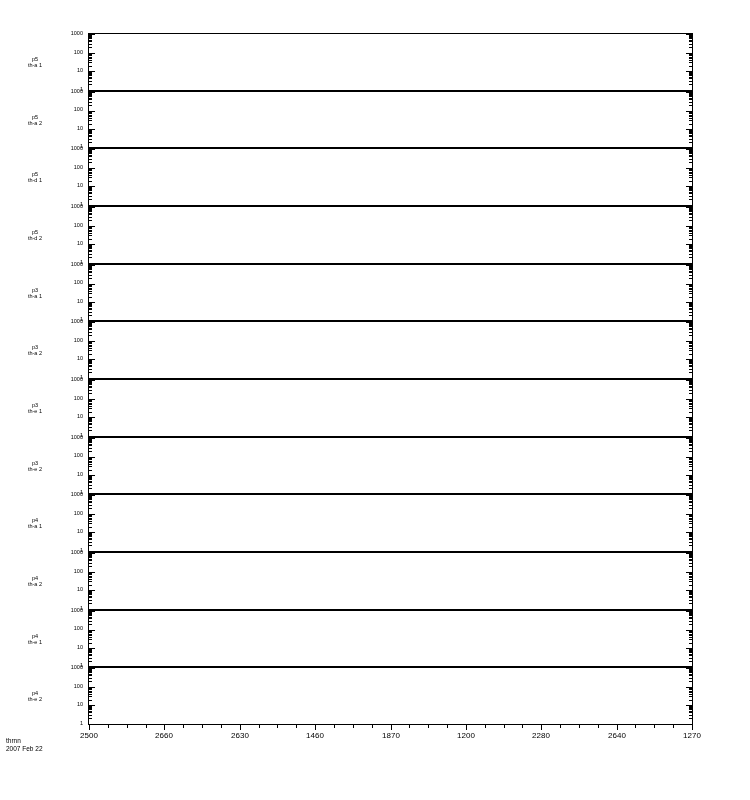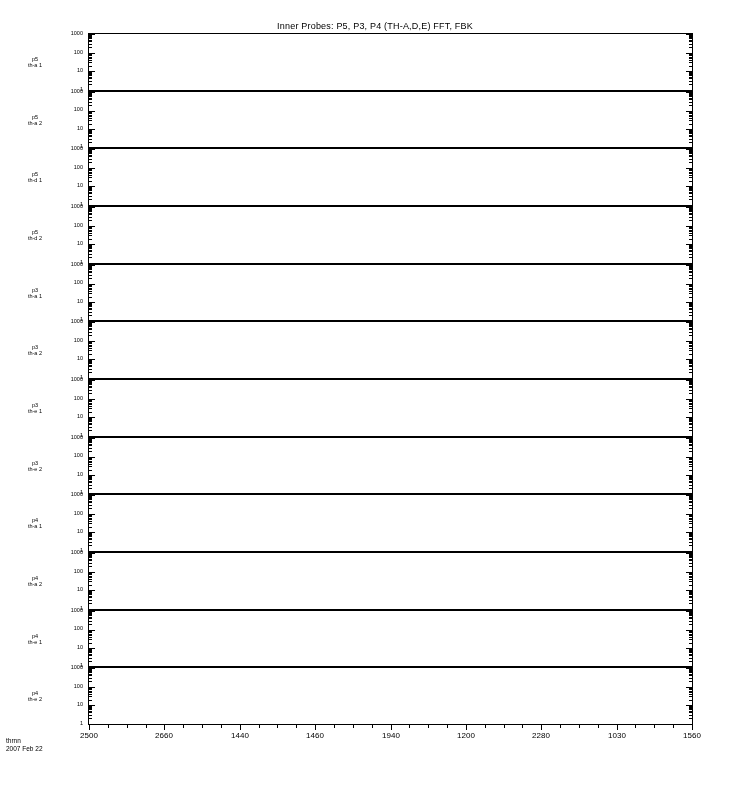--- a/index.html
+++ b/index.html
@@ -111,21 +111,20 @@
     font-size: 6.5px;
     line-height: 8px;
     white-space: nowrap;
   }
 </style>
 </head>
 <body>
 
 <div id="root">
 
-  <div class="title">Inner Probes: P5, P3, P4 (TH-A,D,E) FFT, FBK</div>
 
   <div class="plotarea" id="plotarea">
       <div class="panel" style="top: 0px; height: 57.6667px;">
         <div class="tick tickmajor left" style="top: 0px;"></div>
         <div class="tick tickmajor right" style="top: 0px;"></div>
         <div class="tick tickmajor left" style="top: 19px;"></div>
         <div class="tick tickmajor right" style="top: 19px;"></div>
         <div class="tick tickmajor left" style="top: 37px;"></div>
         <div class="tick tickmajor right" style="top: 37px;"></div>
         <div class="tick tickmajor left" style="top: 56px;"></div>
@@ -938,33 +937,33 @@
         <div>th-e 2</div>
       </div>
     </div>
 
   <div class="xaxis" id="xaxis">
       <div class="xtick" style="left: 1px;"></div>
       <div class="xlabel" style="left: 1px;">2500</div>
       <div class="xtick" style="left: 76px;"></div>
       <div class="xlabel" style="left: 76px;">2660</div>
       <div class="xtick" style="left: 152px;"></div>
-      <div class="xlabel" style="left: 152px;">1440</div>
+      <div class="xlabel" style="left: 152px;">2630</div>
       <div class="xtick" style="left: 227px;"></div>
       <div class="xlabel" style="left: 227px;">1460</div>
       <div class="xtick" style="left: 303px;"></div>
-      <div class="xlabel" style="left: 303px;">1940</div>
+      <div class="xlabel" style="left: 303px;">1870</div>
       <div class="xtick" style="left: 378px;"></div>
       <div class="xlabel" style="left: 378px;">1200</div>
       <div class="xtick" style="left: 453px;"></div>
       <div class="xlabel" style="left: 453px;">2280</div>
       <div class="xtick" style="left: 529px;"></div>
-      <div class="xlabel" style="left: 529px;">1030</div>
+      <div class="xlabel" style="left: 529px;">2640</div>
       <div class="xtick" style="left: 604px;"></div>
-      <div class="xlabel" style="left: 604px;">1560</div>
+      <div class="xlabel" style="left: 604px;">1270</div>
       <div class="xtick minor" style="left: 20px;"></div>
       <div class="xtick minor" style="left: 39px;"></div>
       <div class="xtick minor" style="left: 58px;"></div>
       <div class="xtick minor" style="left: 95px;"></div>
       <div class="xtick minor" style="left: 114px;"></div>
       <div class="xtick minor" style="left: 133px;"></div>
       <div class="xtick minor" style="left: 171px;"></div>
       <div class="xtick minor" style="left: 189px;"></div>
       <div class="xtick minor" style="left: 208px;"></div>
       <div class="xtick minor" style="left: 246px;"></div>

